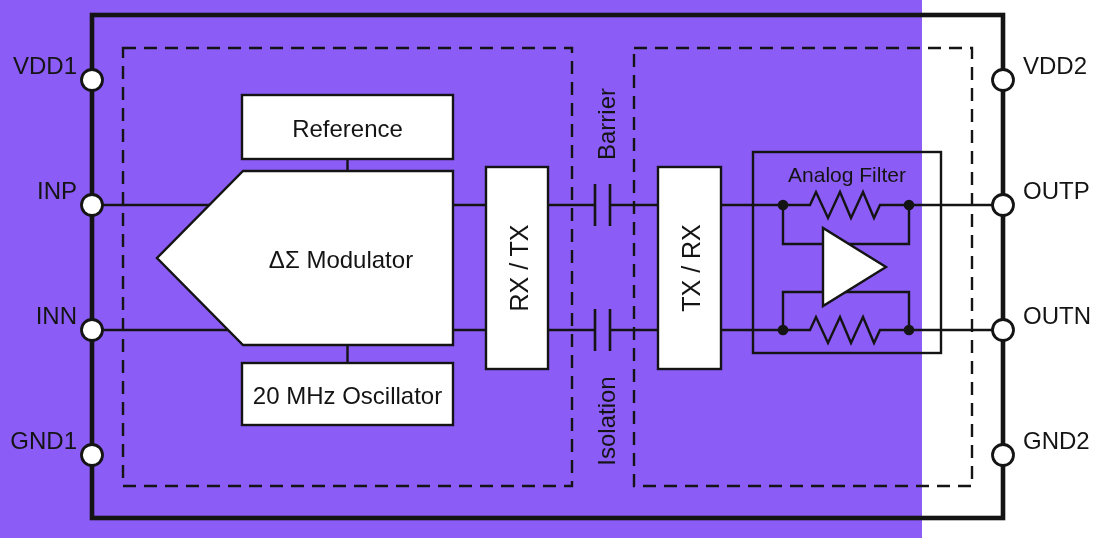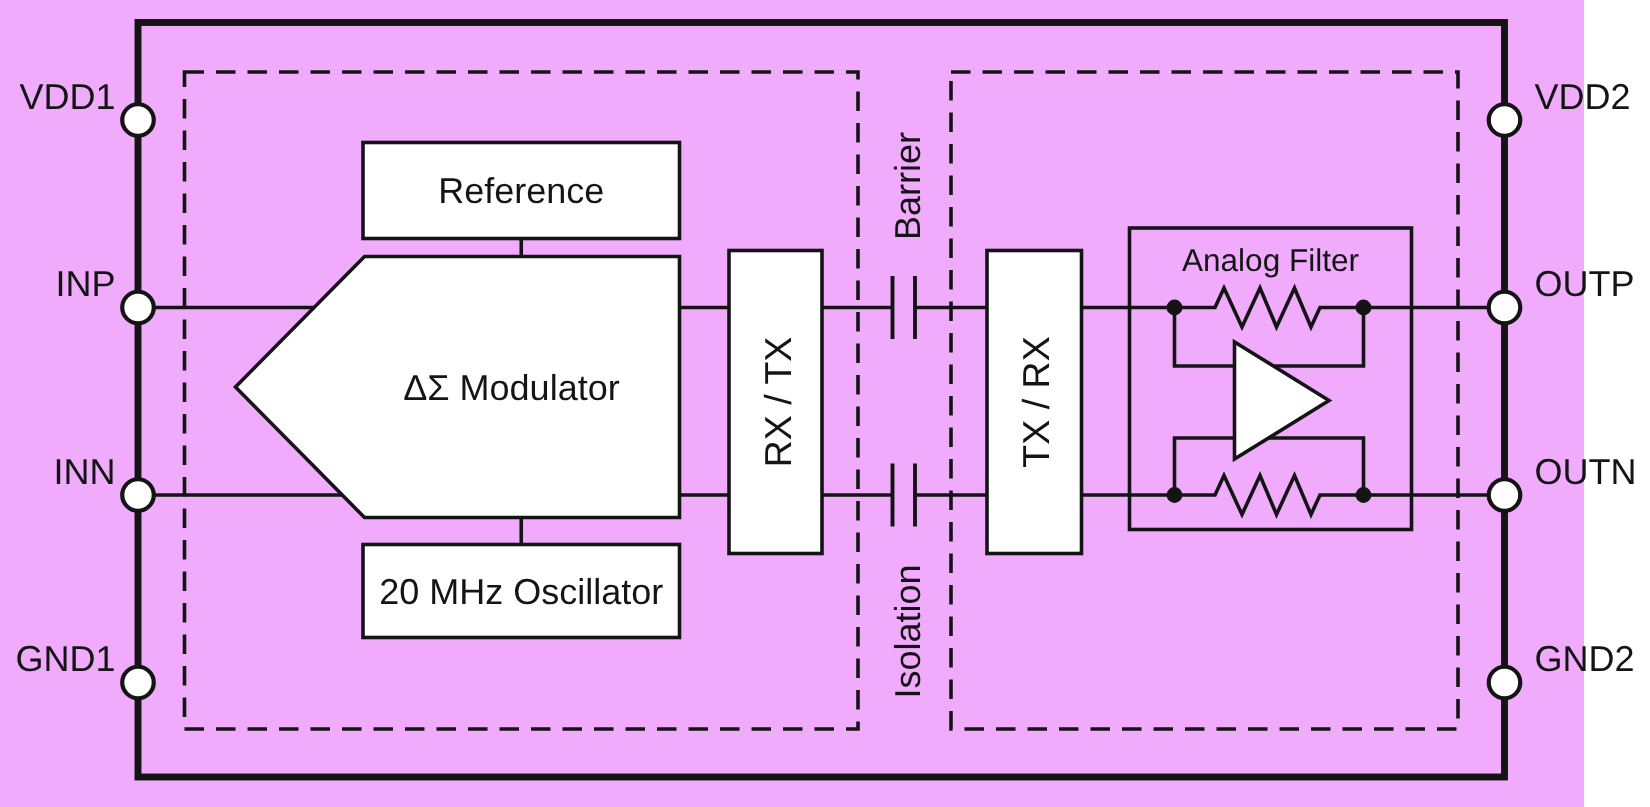--- a/index.html
+++ b/index.html
@@ -2,23 +2,23 @@
 <html><head>
 <meta charset="utf-8">
 <style>
   html, body {
     margin: 0;
     padding: 0;
     background: #ffffff;
   }
   .stage {
     position: relative;
-    width: 1056px;
+    width: 922px;
     height: 538px;
-    background: #f0abfc;
+    background: #8b5cf6;
     font-family: "Liberation Sans", sans-serif;
     text-align: right;
   }
   svg { display: block; }
 
   .wire      { stroke: #141414; stroke-width: 2.4; fill: none; }
   .boxline   { stroke: #141414; stroke-width: 2.4; fill: #ffffff; }
   .openbox   { stroke: #141414; stroke-width: 2.4; fill: none; }
   .outer     { stroke: #141414; stroke-width: 4.6; fill: none; }
   .dashedbox { stroke: #141414; stroke-width: 2.4; fill: none; stroke-dasharray: 13 8; }

